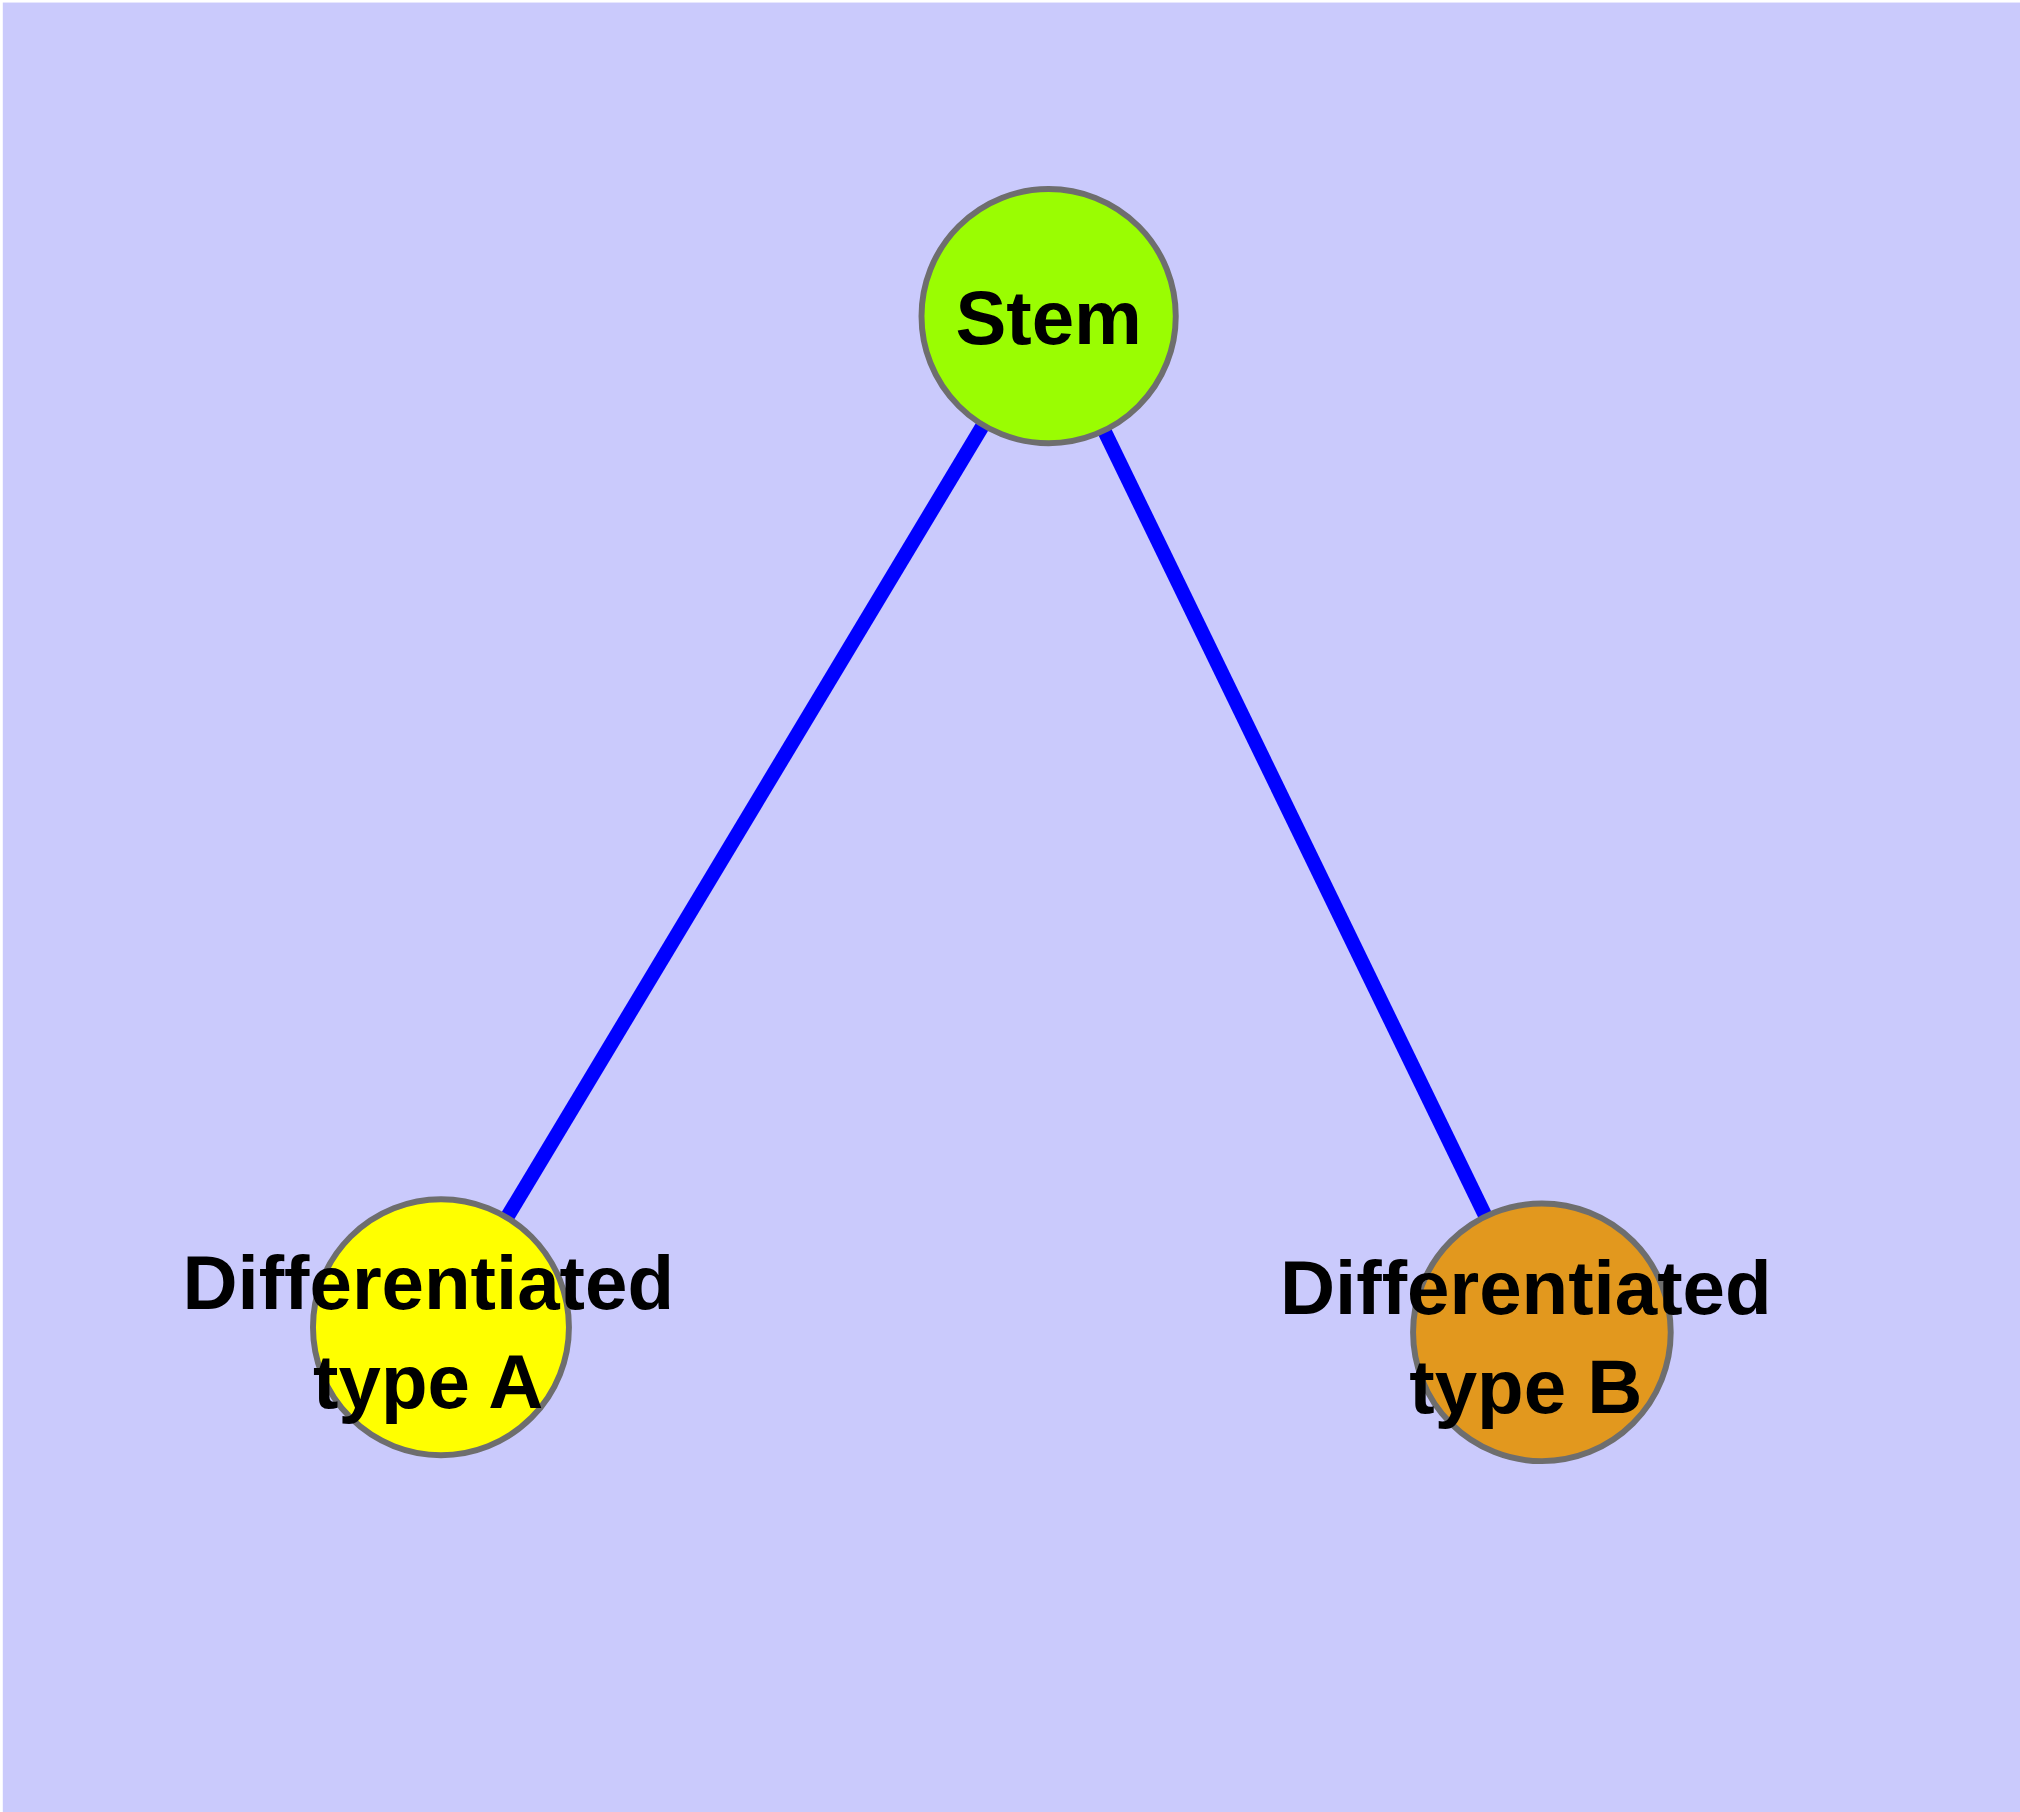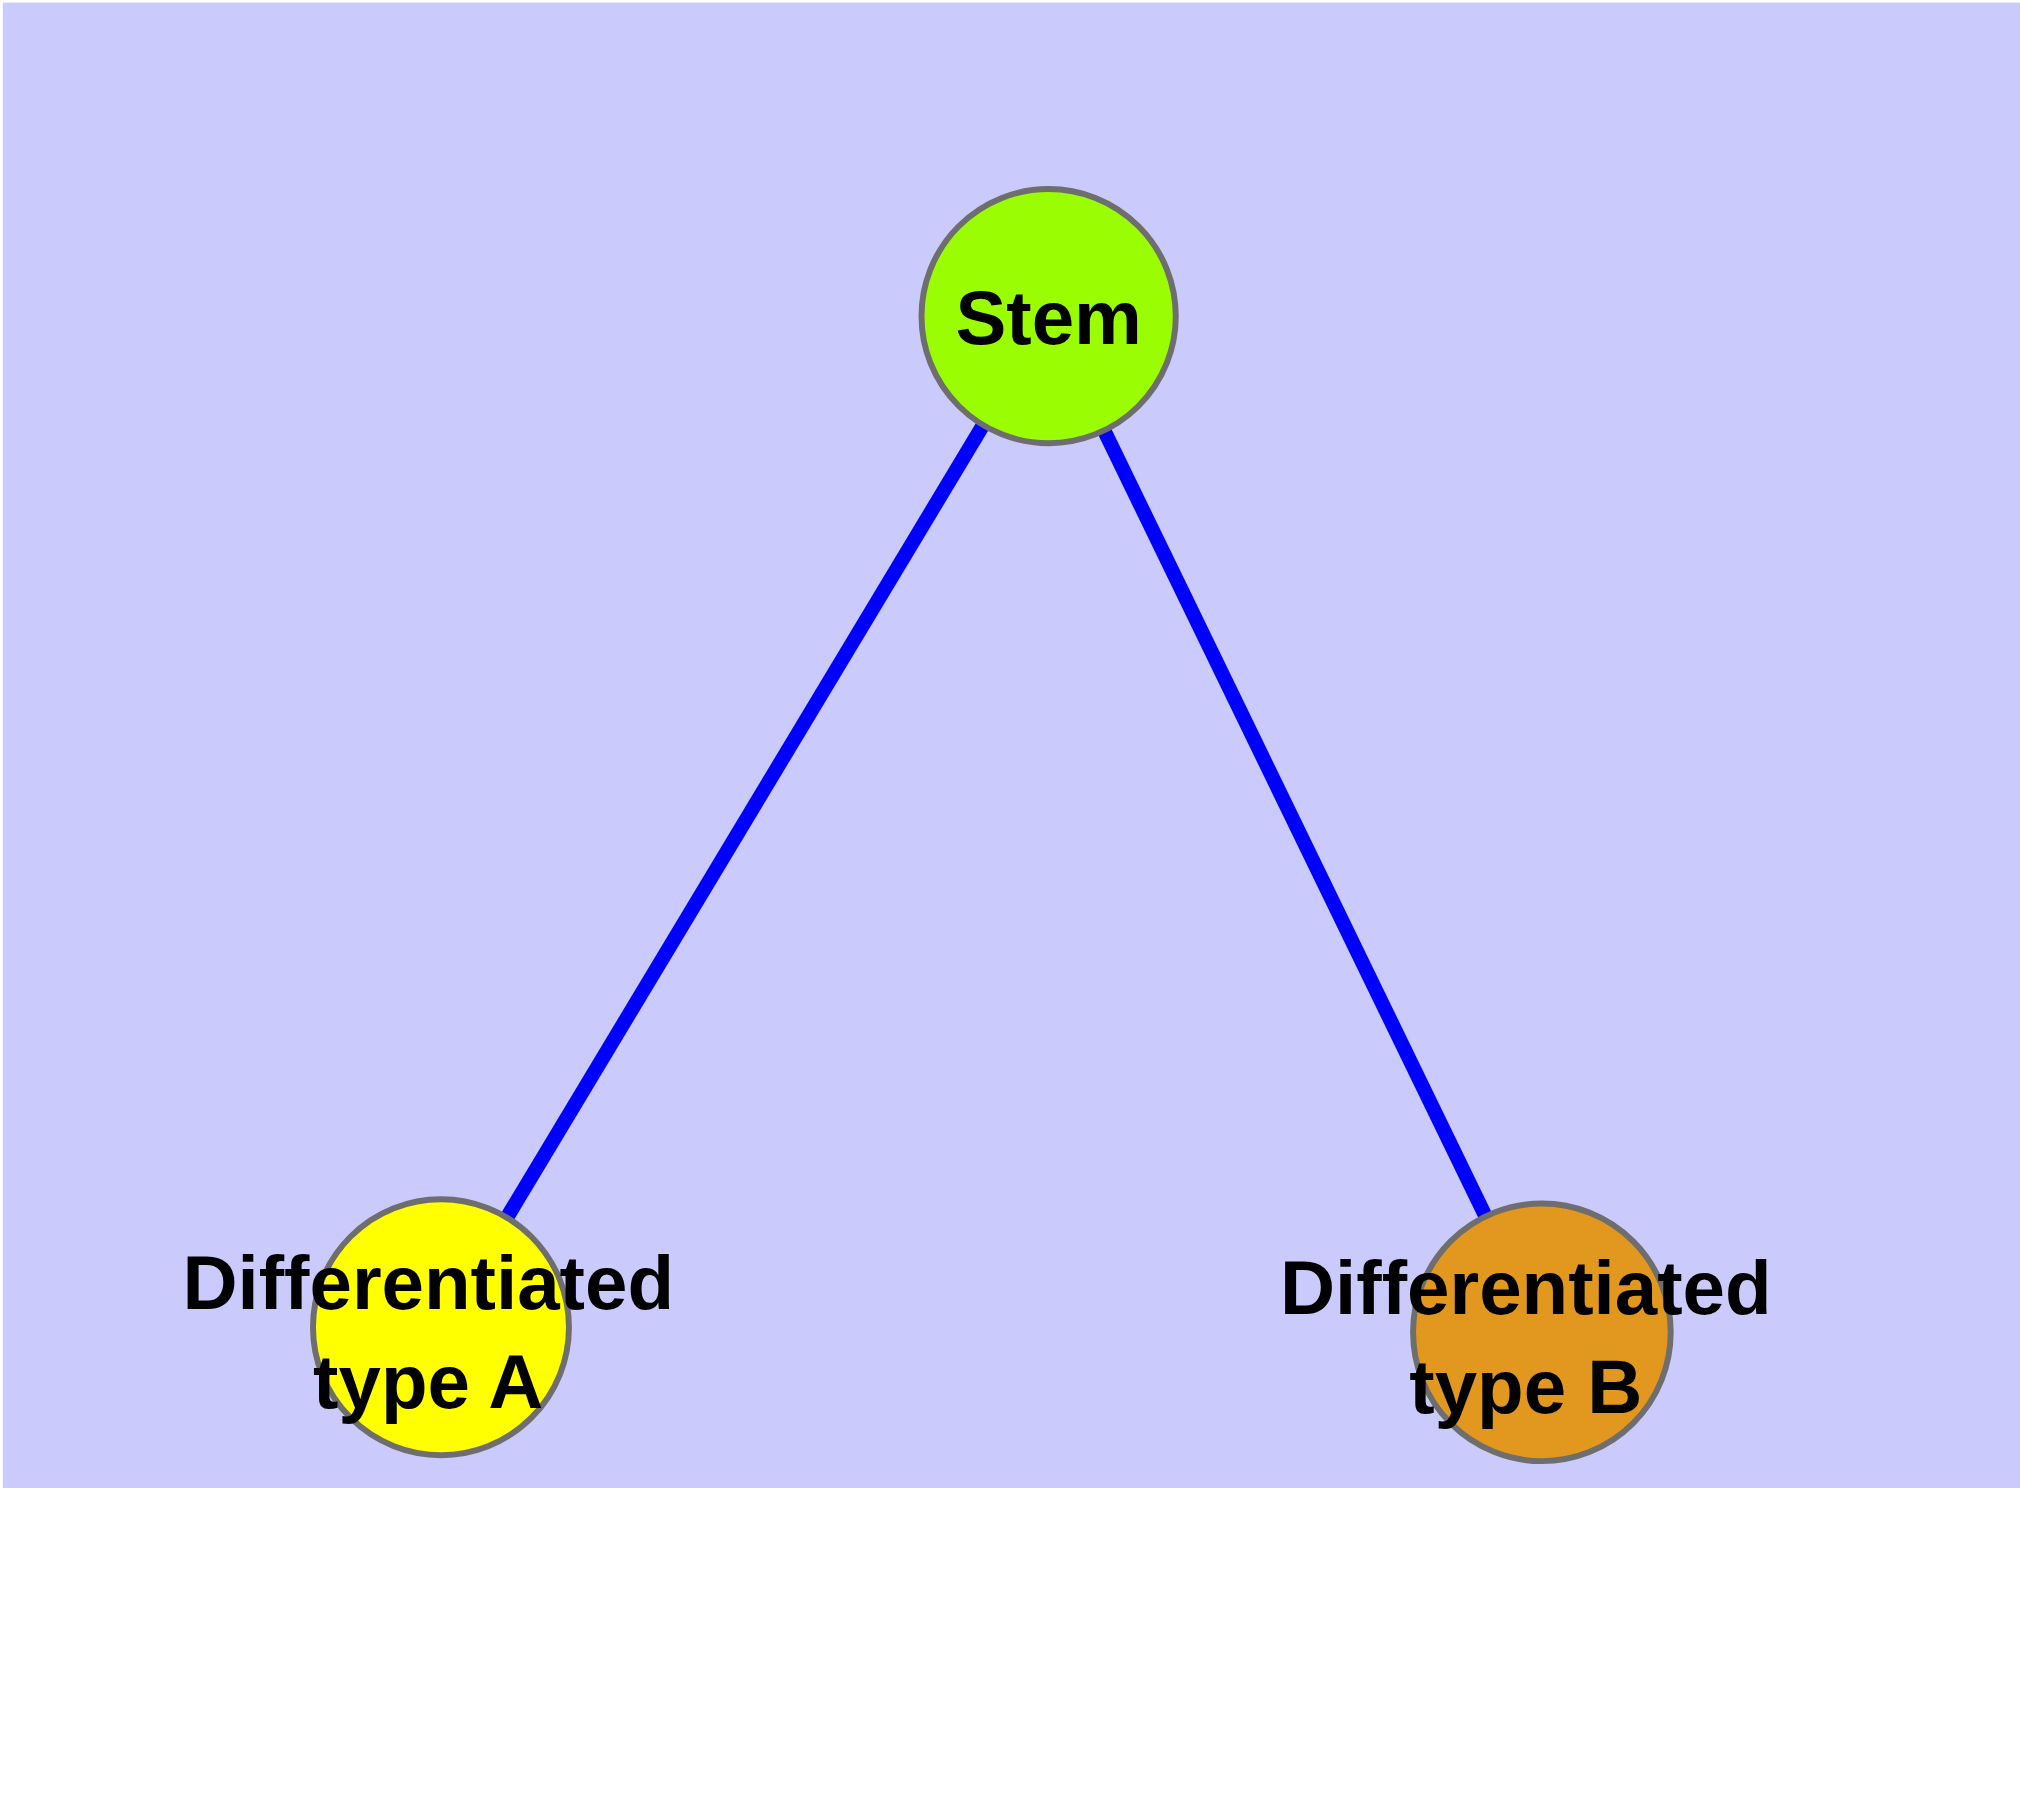--- a/index.html
+++ b/index.html
@@ -3,21 +3,21 @@
 <meta charset="utf-8">
 <style>
   html, body {
     margin: 0;
     padding: 0;
     background: #ffffff;
   }
   .stage {
     position: relative;
     width: 2021px;
-    height: 1488px;
+    height: 1812px;
     overflow: hidden;
   }
   svg.graph {
     display: block;
     width: 2021px;
     height: 1812px;
   }
   .edge-line {
     fill: none;
     stroke-linecap: butt;

